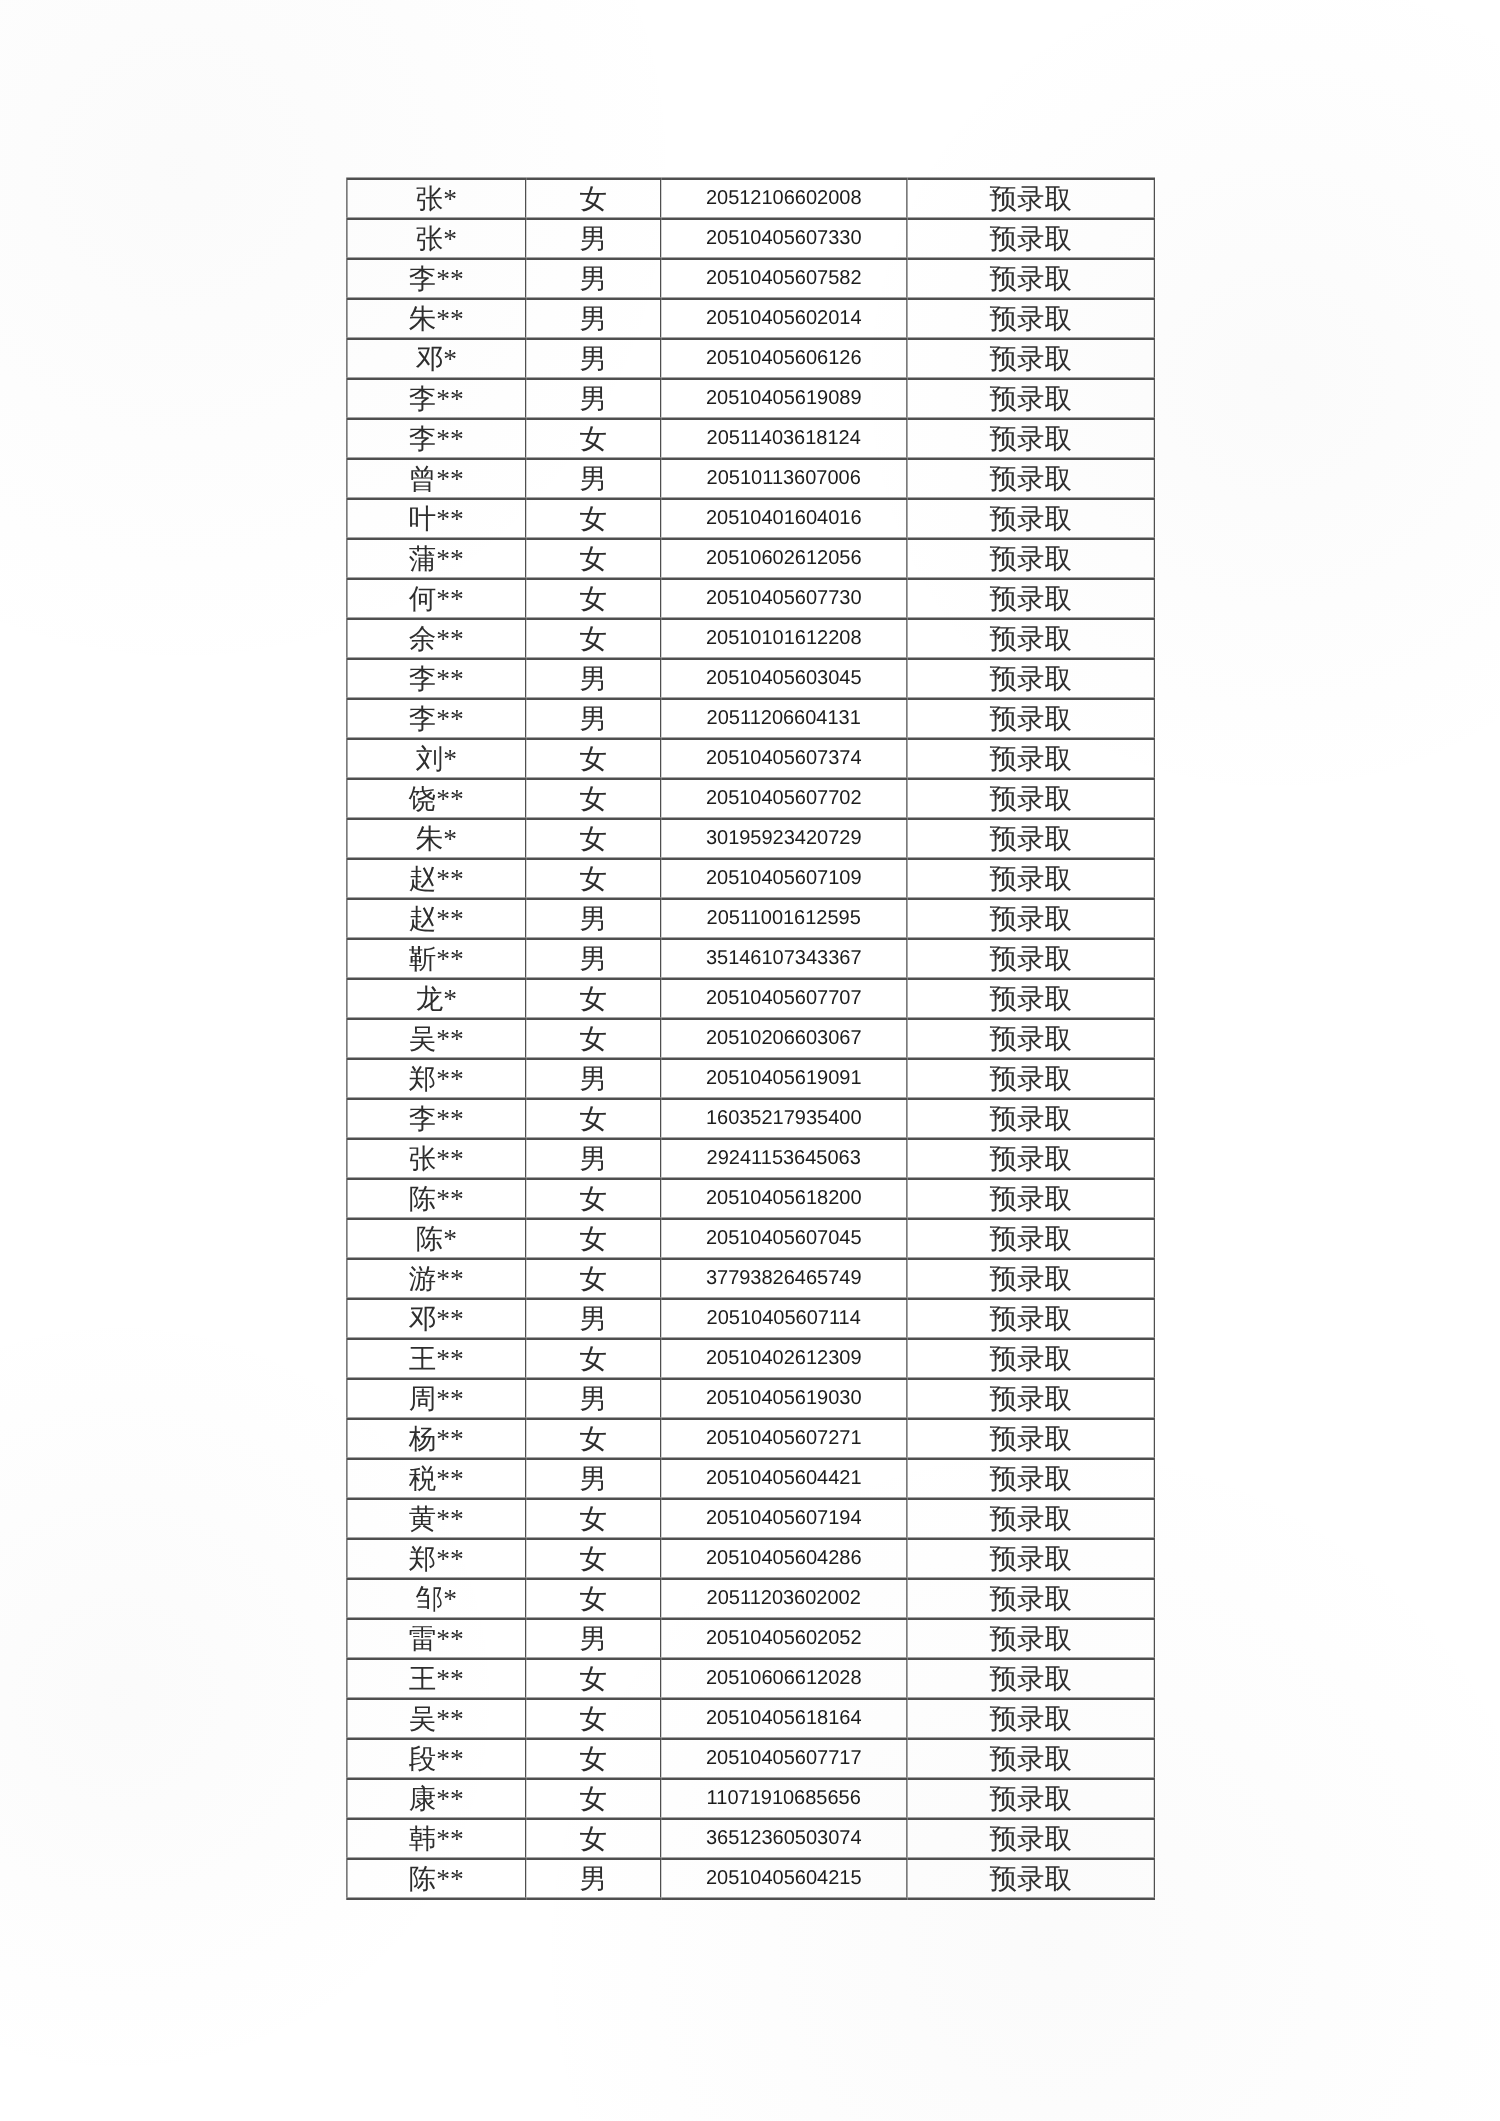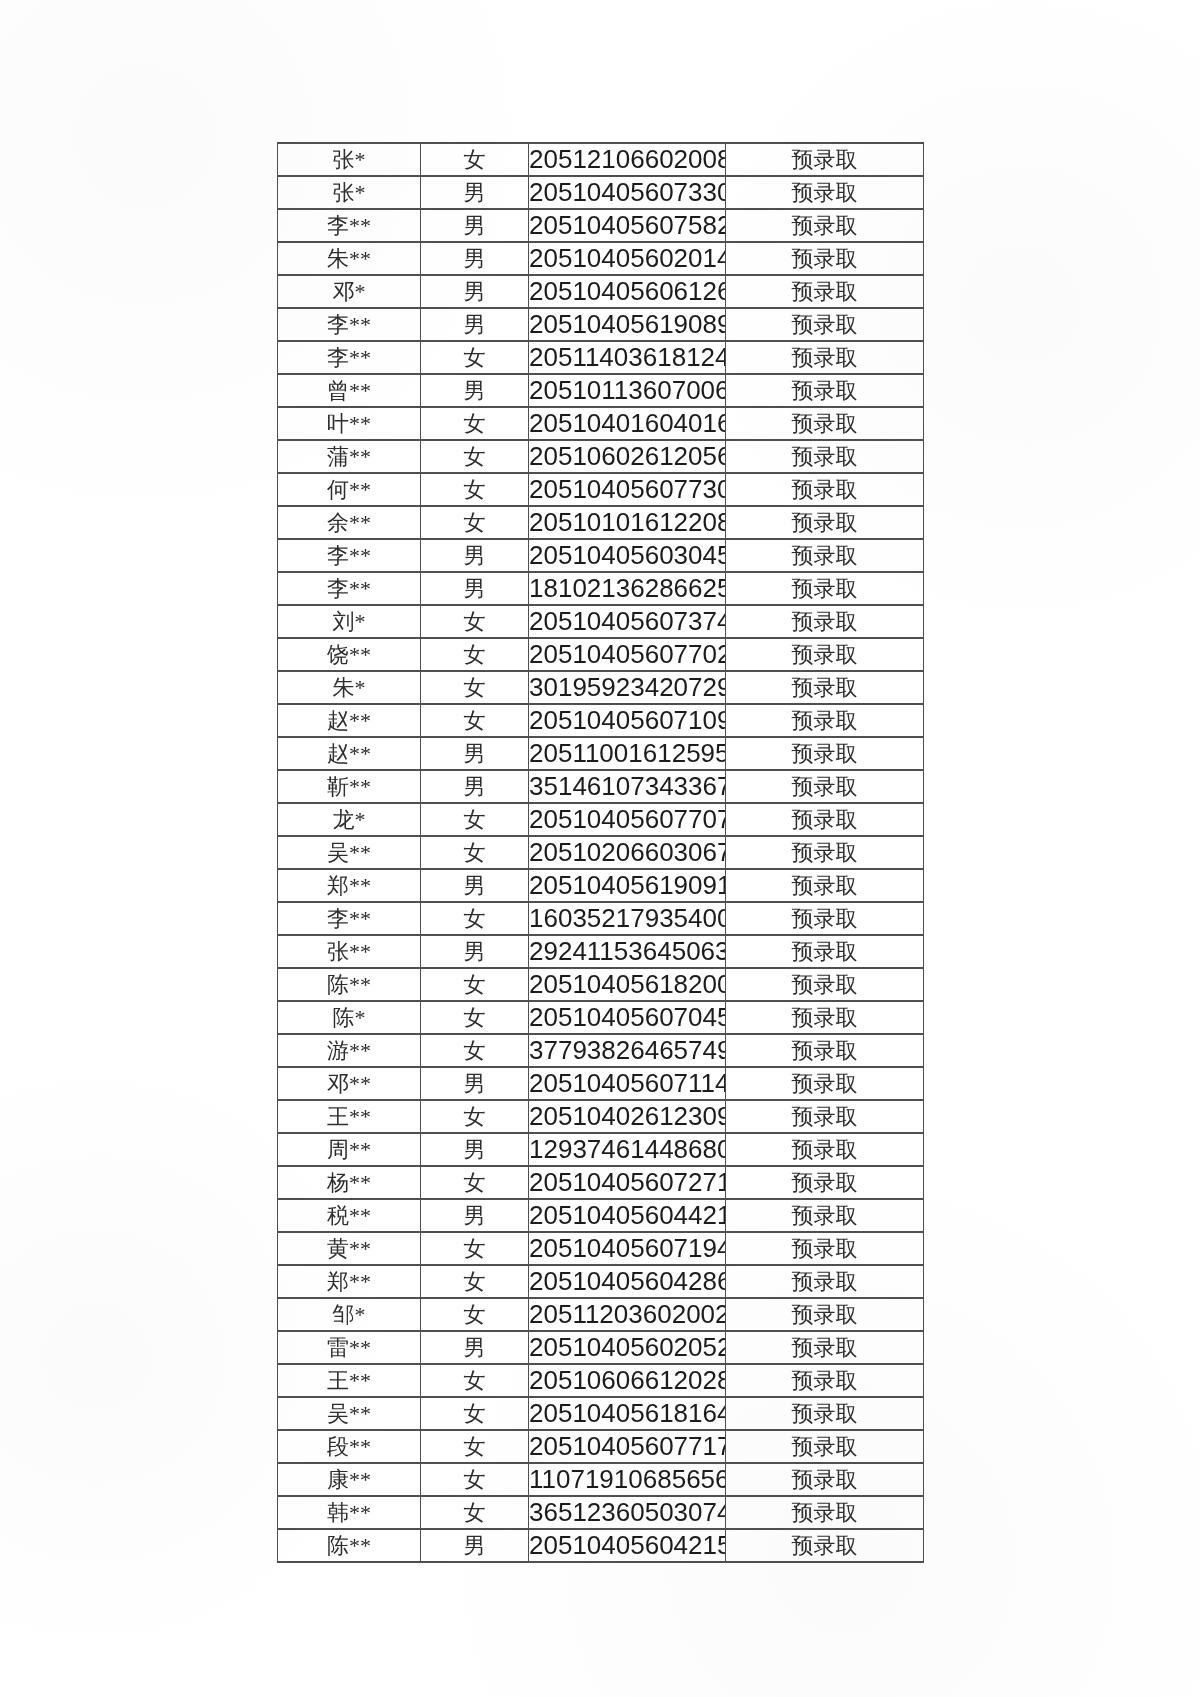--- a/index.html
+++ b/index.html
@@ -40,21 +40,21 @@
     white-space: nowrap;
     overflow: hidden;
   }
   td.cell-name, td.cell-gender, td.cell-status {
     font-family: "Liberation Serif", "DejaVu Serif", serif;
     font-size: 22px;
     color: #2e2e2e;
   }
   td.cell-number {
     font-family: "Liberation Sans", "DejaVu Sans", sans-serif;
-    font-size: 26px;
+    font-size: 16px;
     color: #1c1c1c;
   }
 </style>
 </head>
 <body>
 
 <div class="page">
   <table class="admission">
     <colgroup>
       <col style="width:143px">
@@ -138,21 +138,21 @@
     </tr>
         <tr>
       <td class="cell-name">李**</td>
       <td class="cell-gender">男</td>
       <td class="cell-number">20510405603045</td>
       <td class="cell-status">预录取</td>
     </tr>
         <tr>
       <td class="cell-name">李**</td>
       <td class="cell-gender">男</td>
-      <td class="cell-number">18102136286625</td>
+      <td class="cell-number">20511206604131</td>
       <td class="cell-status">预录取</td>
     </tr>
         <tr>
       <td class="cell-name">刘*</td>
       <td class="cell-gender">女</td>
       <td class="cell-number">20510405607374</td>
       <td class="cell-status">预录取</td>
     </tr>
         <tr>
       <td class="cell-name">饶**</td>
@@ -240,21 +240,21 @@
     </tr>
         <tr>
       <td class="cell-name">王**</td>
       <td class="cell-gender">女</td>
       <td class="cell-number">20510402612309</td>
       <td class="cell-status">预录取</td>
     </tr>
         <tr>
       <td class="cell-name">周**</td>
       <td class="cell-gender">男</td>
-      <td class="cell-number">12937461448680</td>
+      <td class="cell-number">20510405619030</td>
       <td class="cell-status">预录取</td>
     </tr>
         <tr>
       <td class="cell-name">杨**</td>
       <td class="cell-gender">女</td>
       <td class="cell-number">20510405607271</td>
       <td class="cell-status">预录取</td>
     </tr>
         <tr>
       <td class="cell-name">税**</td>

